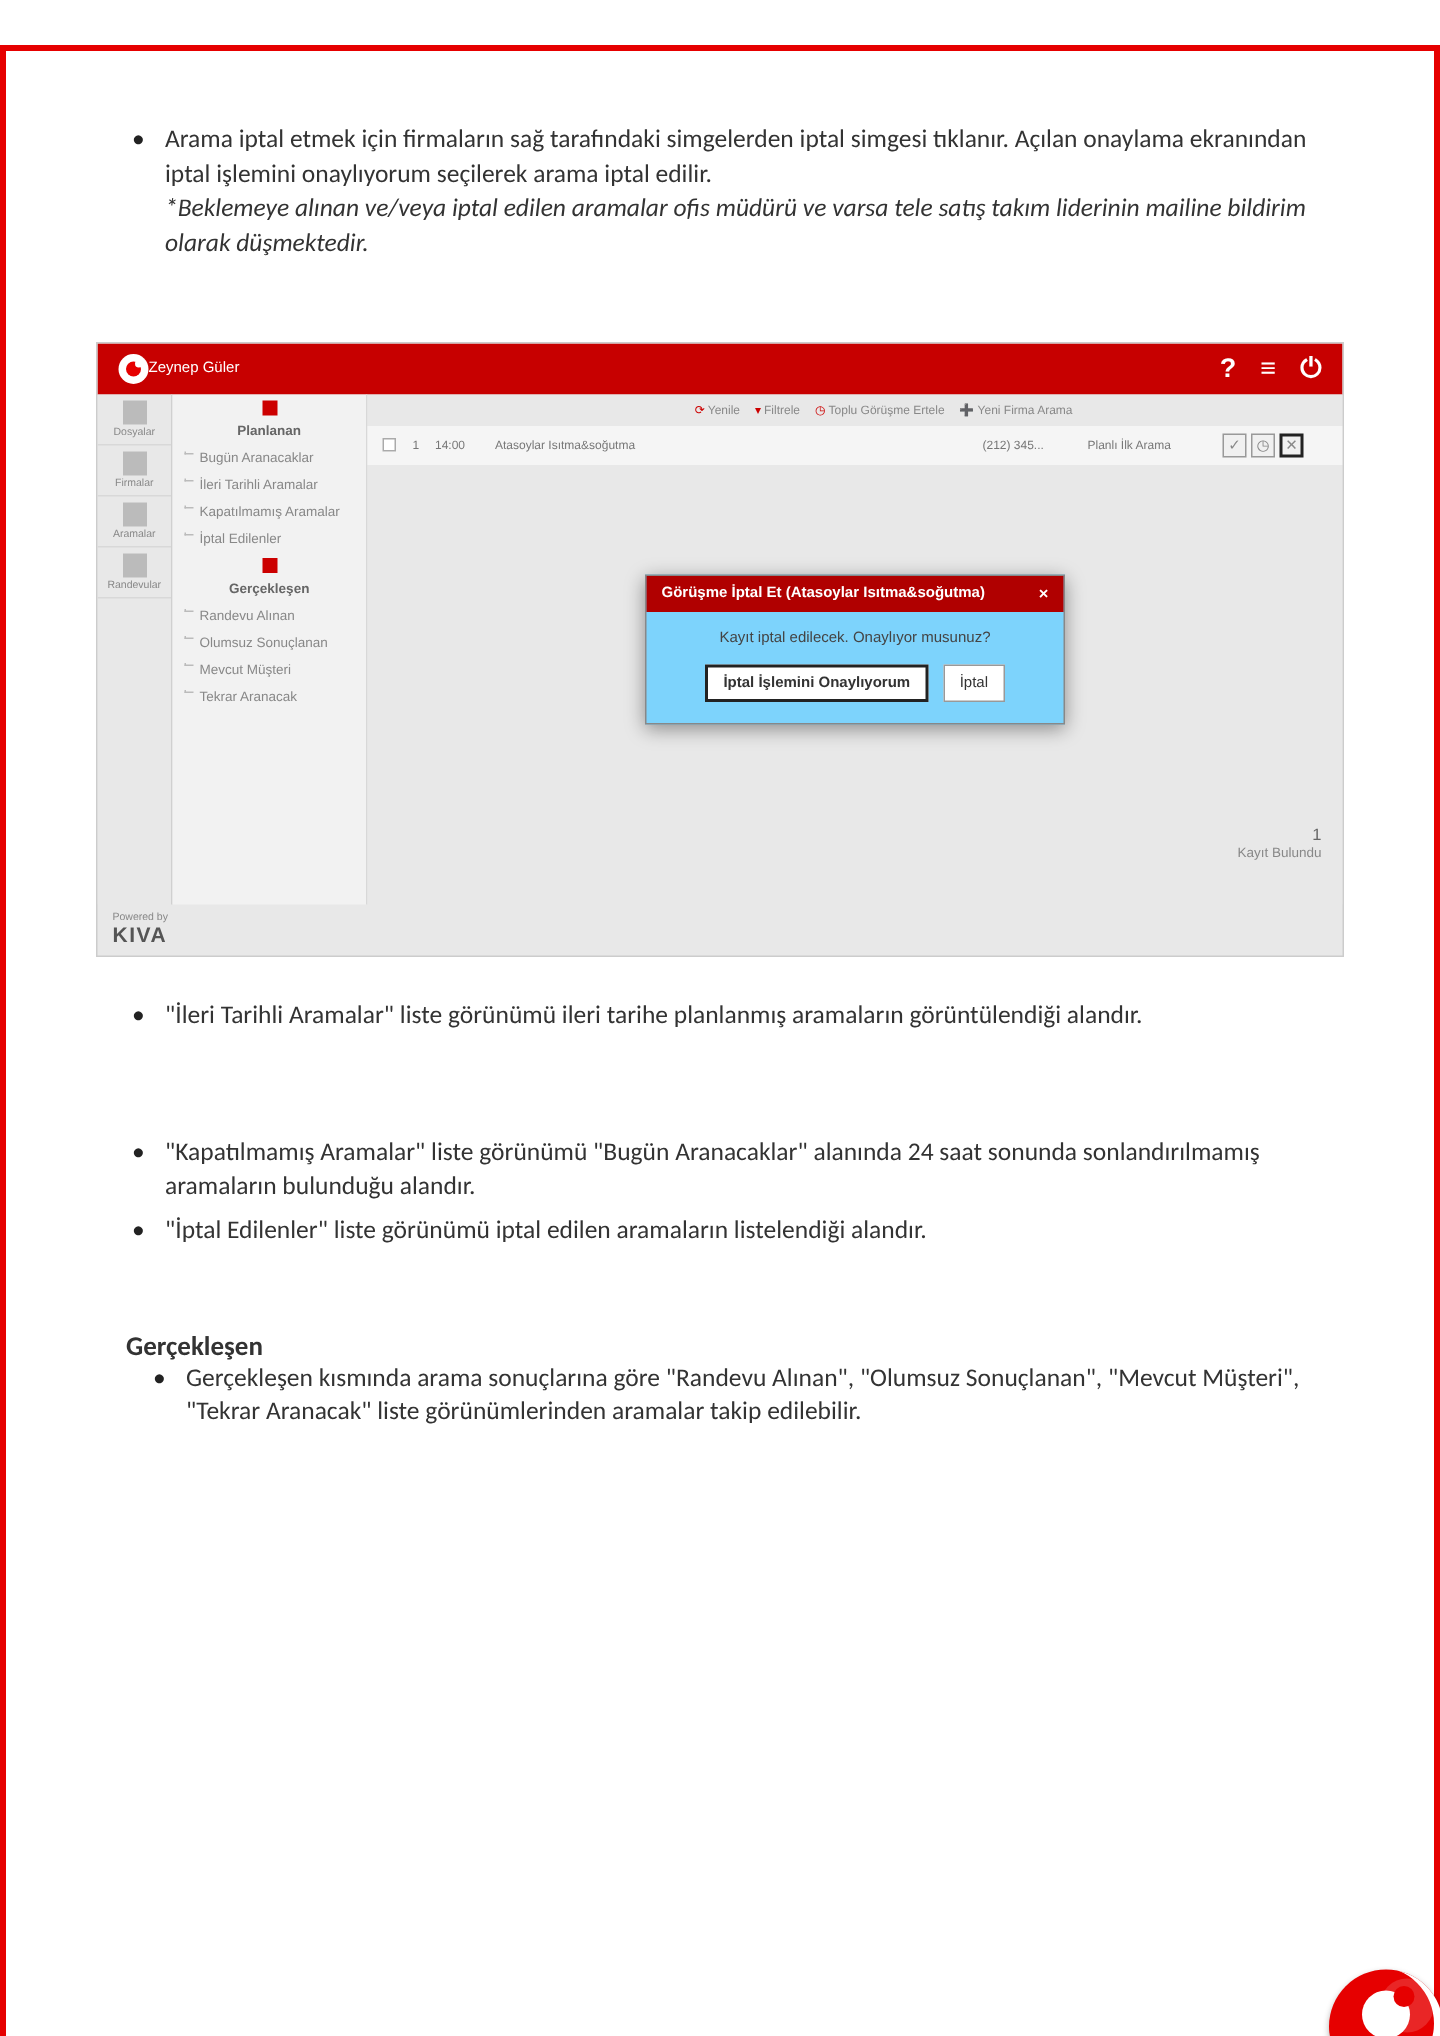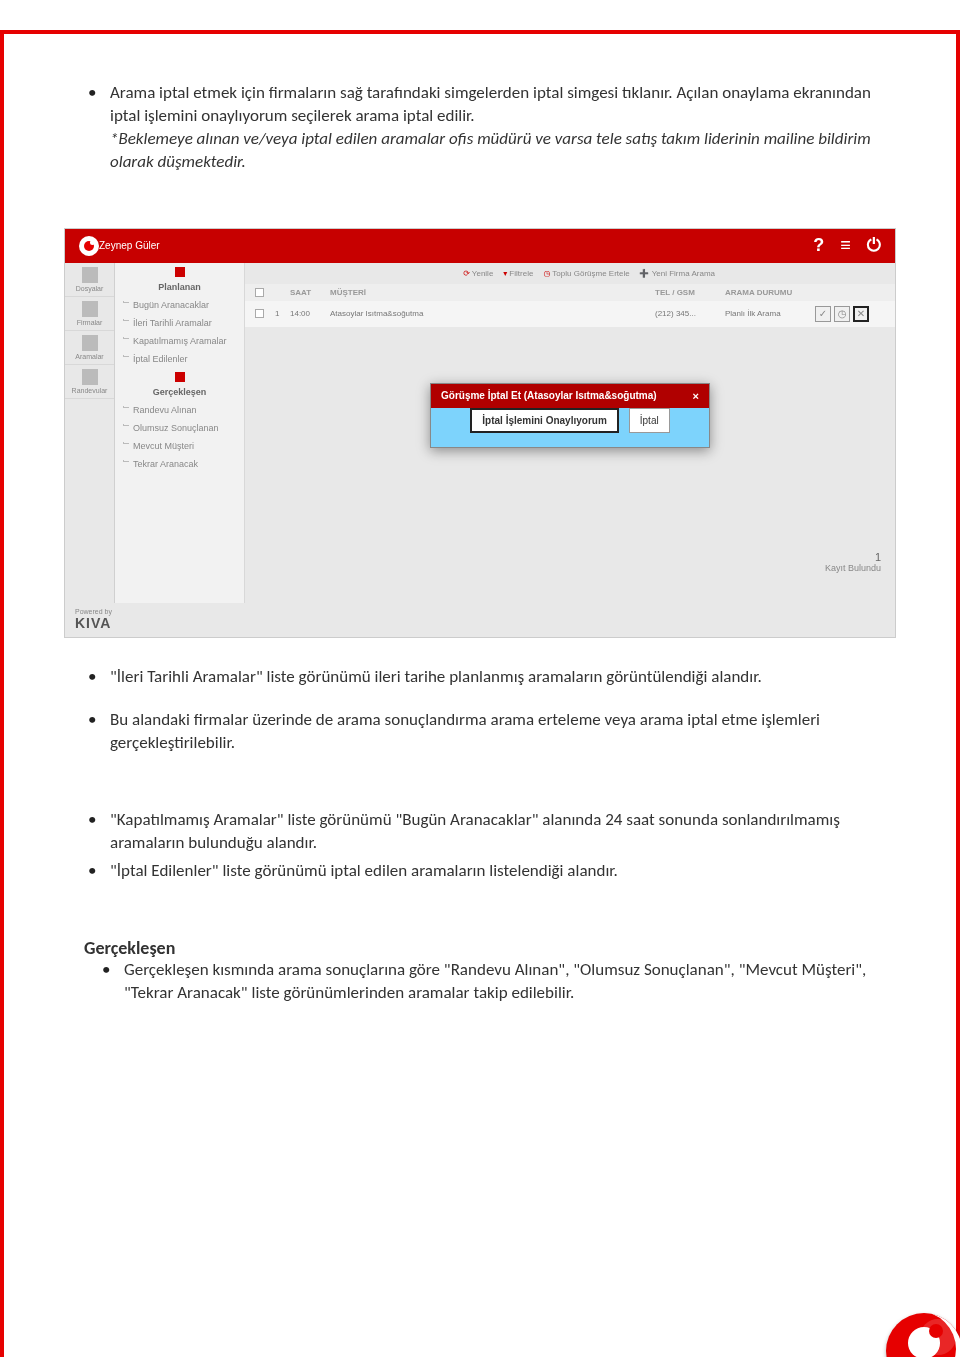--- a/index.html
+++ b/index.html
@@ -147,31 +147,20 @@
       </div>
 
       <div class="ss-main">
         <div class="ss-toolbar" style="justify-content:flex-end; padding-right:180px;">
           <span><span class="tb-icon">⟳</span><span>Yenile</span></span>
           <span><span class="tb-icon">▾</span><span>Filtrele</span></span>
           <span><span class="tb-icon">◷</span><span>Toplu Görüşme Ertele</span></span>
           <span><span class="tb-icon">➕</span><span>Yeni Firma Arama</span></span>
         </div>
 
-        <div class="ss-table-head">
-          <div class="ss-th-cb">
-              <div class="cb"></div>
-            </div>
-          <div class="ss-th-idx"></div>
-          <div class="ss-th-time">SAAT</div>
-          <div class="ss-th-cust">MÜŞTERİ</div>
-          <div class="ss-th-tel">TEL / GSM</div>
-          <div class="ss-th-status">ARAMA DURUMU</div>
-          <div class="ss-th-actions"></div>
-        </div>
 
         <div class="ss-row">
           <div class="ss-th-cb">
               <div class="cb"></div>
             </div>
           <div class="ss-th-idx">1</div>
           <div class="ss-th-time">14:00</div>
           <div class="ss-th-cust">Atasoylar Isıtma&amp;soğutma</div>
           <div class="ss-th-tel">(212) 345...</div>
           <div class="ss-th-status">Planlı İlk Arama</div>
@@ -180,20 +169,21 @@
             <div class="act-btn">◷</div>
             <div class="act-btn highlighted">✕</div>
           </div>
         </div>
 
         <div class="ss-modal">
           <div class="ss-modal-head">
             <span>Görüşme İptal Et (Atasoylar Isıtma&amp;soğutma)</span>
             <span class="ss-modal-close">×</span>
           </div>
+          <div class="ss-modal-body">Kayıt iptal edilecek. Onaylıyor musunuz?</div>
           <div class="ss-modal-buttons">
             <button class="ss-modal-btn primary">İptal İşlemini Onaylıyorum</button>
             <button class="ss-modal-btn">İptal</button>
           </div>
         </div>
 
         <div class="ss-footer-count">
           <span class="num">1</span>
           <span>Kayıt Bulundu</span>
         </div>
@@ -205,23 +195,20 @@
       <span class="kiva">KIVA</span>
     </div>
   </div>
 
   <div class="spacer-md"></div>
 
   <ul class="bullets doc-text">
     <li>"İleri Tarihli Aramalar" liste görünümü ileri tarihe planlanmış aramaların görüntülendiği alandır.</li>
   </ul>
   <div class="spacer-sm"></div>
-  <ul class="bullets doc-text">
-    <li>Bu alandaki firmalar üzerinde de arama sonuçlandırma arama erteleme veya arama iptal etme işlemleri gerçekleştirilebilir.</li>
-  </ul>
 
   <div class="spacer-lg"></div>
 
   <ul class="bullets doc-text">
     <li>"Kapatılmamış Aramalar" liste görünümü "Bugün Aranacaklar" alanında 24 saat sonunda sonlandırılmamış aramaların bulunduğu alandır.</li>
     <li>"İptal Edilenler" liste görünümü iptal edilen aramaların listelendiği alandır.</li>
   </ul>
 
   <div class="spacer-lg"></div>
 

